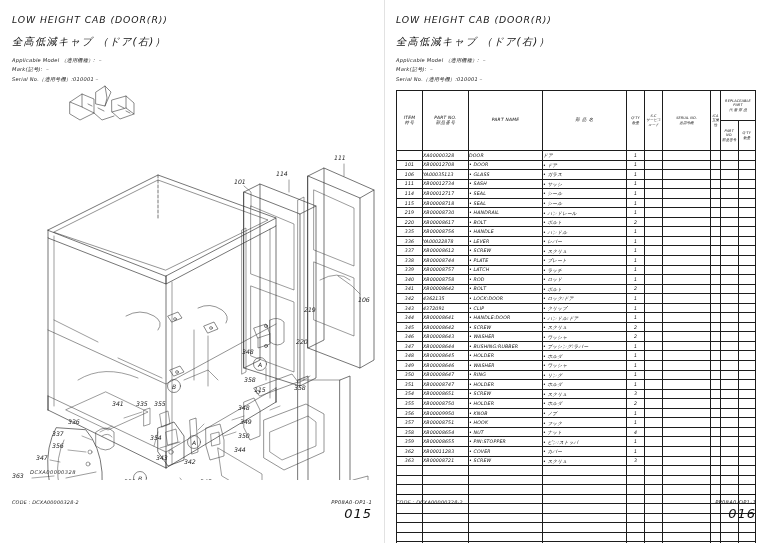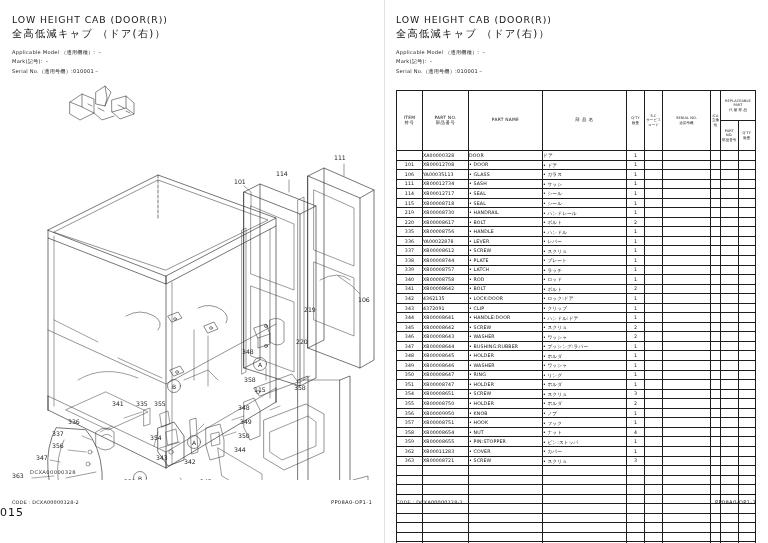--- a/index.html
+++ b/index.html
@@ -3,40 +3,40 @@
 <meta charset="utf-8">
 <style>
   * { box-sizing: border-box; }
   html, body {
     margin: 0; padding: 0;
     width: 768px; height: 543px;
     background: #ffffff;
     font-family: "DejaVu Sans", sans-serif;
     overflow: hidden;
   }
-  #page { position: relative; width: 768px; height: 543px; background:#fff; }
+  #page { position: relative; width: 768px; height: 543px; background:#fff;font-style:italic; }
 
   
   .sheet { position: absolute; top: 0; height: 543px; width: 384px; }
   .sheet.left  { left: 0; }
   .sheet.right { left: 384px; }
 
   .divider {
     position: absolute; left: 384px; top: 0; width: 1px; height: 543px;
     background: #e2e2e2;
   }
 
   
   .hdr { position: absolute; left: 12px; top: 14px; }
   .hdr .t-en {
     font-size: 9.3px; letter-spacing: .9px; color: #161616;
     font-family: "DejaVu Sans", sans-serif; white-space: nowrap;
   }
   .hdr .t-jp {
-    font-size: 10.2px; letter-spacing: 1.3px; color: #111; margin-top: 2px;
+    font-size: 10.2px; letter-spacing: 1.3px; color: #111; margin-top: 10px;
     white-space: nowrap;
   }
   .hdr .meta { margin-top: 7px; }
   .hdr .meta div {
     font-size: 5.1px; letter-spacing: .25px; color: #222; line-height: 1.85;
     white-space: nowrap;
   }
 
   
   .foot-rule {
@@ -46,22 +46,22 @@
   .sheet.left .foot-rule { border-top-color: #ffffff; }
   .foot-code {
     position: absolute; left: 12px; top: 499px;
     font-size: 4.9px; letter-spacing: .2px; color: #1a1a1a; white-space: nowrap;
   }
   .foot-right {
     position: absolute; right: 12px; top: 499px;
     font-size: 5.2px; letter-spacing: .3px; color: #1a1a1a; white-space: nowrap;
   }
   .foot-page {
-    position: absolute; left: 0; right: 12px; top: 506px; text-align: left;
-    font-size: 11px; letter-spacing: 1px; color: #111;
+    position: absolute; left: 0; right: 12px; top: 506px; text-align: right;
+    font-size: 13px; letter-spacing: 1px; color: #111;
   }
 
   
   .draw-wrap { position: absolute; left: 8px; top: 80px; width: 368px; height: 400px; }
   .draw-ref {
     position: absolute; left: 30px; top: 469px;
     font-size: 5.2px; letter-spacing: .4px; color: #3a3a3a;
   }
 
   
@@ -905,16 +905,17 @@
             <td class="c-ica">&nbsp;</td>
             <td class="c-rpno">&nbsp;</td>
             <td class="c-rqty">&nbsp;</td>
           </tr>
         </tbody>
     </table>
 
     <div class="foot-rule"></div>
     <div class="foot-code">CODE : DCXA00000328-2</div>
     <div class="foot-right">PP08A0-OP1-1</div>
+    <div class="foot-page">016</div>
   </div>
 
 
 </div>
 
 </body></html>

